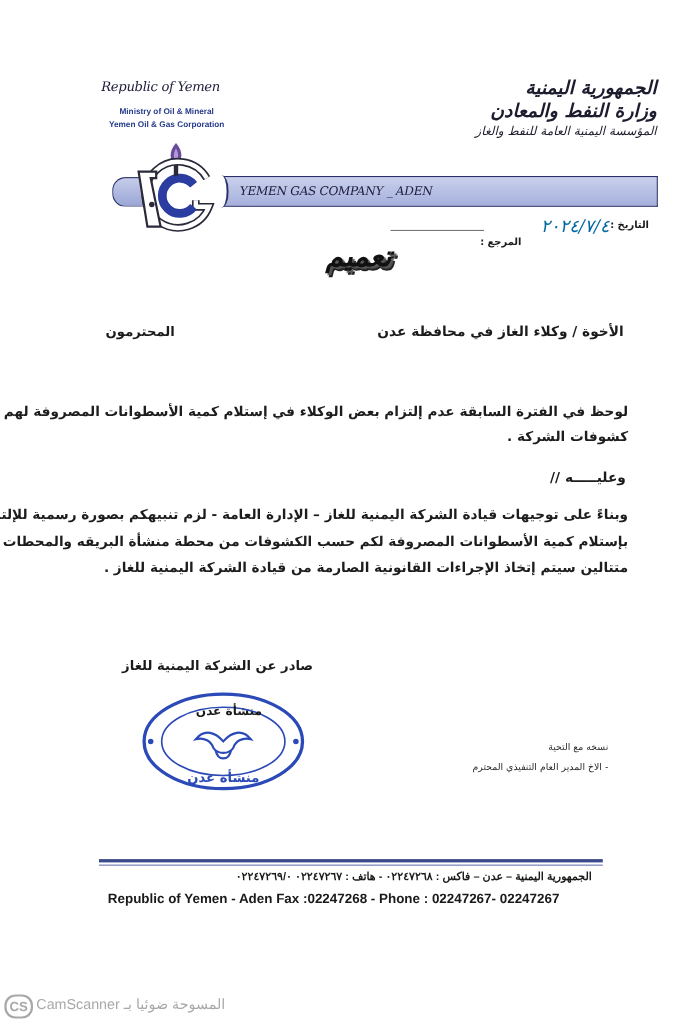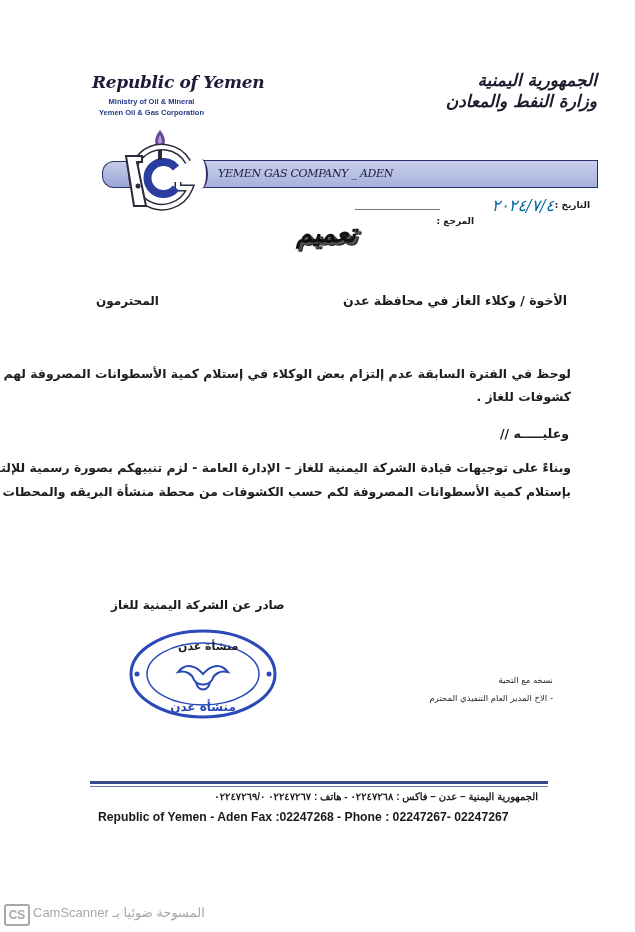--- a/index.html
+++ b/index.html
@@ -4,21 +4,21 @@
 <style>
   html, body { margin: 0; padding: 0; }
   body {
     width: 635px; height: 932px; background: #ffffff; position: relative; overflow: hidden;
     font-family: "DejaVu Sans", sans-serif; color: #1b1b1b;
   }
   .abs { position: absolute; }
   .rtl { direction: rtl; text-align: right; }
 
   
-  #rep-en { left: 92px; top: 72px; font-family: "DejaVu Serif", serif; font-style: italic; font-weight: bold; font-size: 17px; color: #1c1c3a; letter-spacing: -0.3px; }
+  #rep-en { left: 92px; top: 72px; font-family: "DejaVu Serif", serif; font-style: italic; font-weight: normal; font-size: 12px; color: #1c1c3a; letter-spacing: -0.3px; }
   #ministry-en { left: 94px; top: 96px; width: 115px; text-align: center; font-family: "Liberation Sans", sans-serif; font-weight: bold; font-size: 7.5px; color: #243a8a; line-height: 11px; }
 
   
   #rep-ar { right: 38px; top: 70px; width: 170px; font-family: "DejaVu Serif", serif; font-weight: bold; font-size: 17px; line-height: 21px; color: #1c1c2e; font-style: italic; }
   #rep-ar div { white-space: nowrap; }
   #rep-ar .small { font-size: 11px; line-height: 16px; font-weight: normal; }
 
   
   #banner-left { left: 102px; top: 161px; width: 36px; height: 25px; background: linear-gradient(#c6cde9, #9aa6d6); border: 1.5px solid #2a2f6a; border-right: none; border-radius: 12px 0 0 12px; }
   #banner-left::after { content:""; position:absolute; right:-6px; top:-2px; width: 10px; height: 27px; border-left: 2px solid #2a2f6a; border-radius: 50%; }
@@ -60,35 +60,36 @@
   #cc { right: 82px; top: 671px; font-size: 8.5px; color: #2a2a2a; line-height: 18px; }
   #cc div { white-space: nowrap; }
 
   
   #footer-rule-thick { left: 90px; top: 781px; width: 458px; height: 3px; background: #3b4a8a; }
   #footer-rule-thin { left: 90px; top: 786px; width: 458px; height: 1px; background: #6a76b0; }
   #footer-ar { left: 98px; top: 791px; width: 440px; font-family: "Liberation Sans", sans-serif; font-size: 10px; font-weight: bold; white-space: nowrap; text-align: right; }
   #footer-en { left: 98px; top: 810px; font-family: "Liberation Sans", sans-serif; font-size: 12.2px; font-weight: bold; white-space: nowrap; color: #1a1a1a; }
 
   
-  #cs-logo { left: 4px; top: 904px; width: 22px; height: 18px; border: 2px solid #a8a8a8; border-radius: 3px; font-family: "Liberation Sans", sans-serif; font-weight: bold; font-size: 12px; line-height: 18px; text-align: center; color: #a8a8a8; }
+  #cs-logo { left: 4px; top: 904px; width: 22px; height: 18px; border: 2px solid #a8a8a8; border-radius: 10px; font-family: "Liberation Sans", sans-serif; font-weight: bold; font-size: 12px; line-height: 18px; text-align: center; color: #a8a8a8; }
   #cs-text { left: 33px; top: 905px; font-family: "Liberation Sans", sans-serif; font-size: 13px; color: #a8a8a8; white-space: nowrap; direction: rtl; }
 </style>
 </head>
 <body>
 
 <div class="abs" id="rep-en">Republic of Yemen</div>
 <div class="abs" id="ministry-en">
   <div>Ministry of Oil &amp; Mineral</div>
   <div>Yemen Oil &amp; Gas Corporation</div>
 </div>
 
 <div class="abs rtl" id="rep-ar">
   <div>الجمهورية اليمنية</div>
   <div>وزارة النفط والمعادن</div>
+  <div class="small">المؤسسة اليمنية العامة للنفط والغاز</div>
 </div>
 
 <div class="abs" id="banner-left"></div>
 <div class="abs" id="banner">
   <span class="abs" id="banner-en">YEMEN GAS COMPANY _ ADEN</span>
 </div>
 
 <svg class="abs" id="logo" viewBox="0 0 85 92">
   <path d="M40 4 C33 12 34 20 40 24 C46 20 47 12 40 4 Z" fill="#6a4a9a"></path>
   <path d="M40 9 C37 14 38 19 40 21 C42 19 43 14 40 9 Z" fill="#b49ad8"></path>
@@ -107,28 +108,29 @@
   <span id="ref-line"></span>
 </div>
 
 <div class="abs rtl" id="doc-title">تعميم</div>
 
 <div class="abs rtl" id="addressee">الأخوة / وكلاء الغاز في محافظة عدن</div>
 <div class="abs rtl" id="respected">المحترمون</div>
 
 <div class="abs rtl para" id="para1">
   <span class="line">لوحظ في الفترة السابقة عدم إلتزام بعض الوكلاء في إستلام كمية الأسطوانات المصروفة لهم حسب</span>
-  <span class="line">كشوفات للغاز .</span>
+  <span class="line">كشوفات الشركة .</span>
 </div>
 
 <div class="abs rtl" id="accordingly">وعليـــــه //</div>
 
 <div class="abs rtl para" id="para2">
   <span class="line">وبناءً على توجيهات قيادة الشركة اليمنية للغاز – الإدارة العامة - لزم تنبيهكم بصورة رسمية للإلتزام</span>
   <span class="line">بإستلام كمية الأسطوانات المصروفة لكم حسب الكشوفات من محطة منشأة البريقه والمحطات</span>
+  <span class="line">متتالين سيتم إتخاذ الإجراءات القانونية الصارمة من قيادة الشركة اليمنية للغاز .</span>
 </div>
 
 <div class="abs rtl" id="issuer">صادر عن الشركة اليمنية للغاز</div>
 <svg class="abs" id="stamp" viewBox="0 0 150 92">
   <ellipse cx="75" cy="46" rx="72" ry="43" fill="none" stroke="#2b4ab8" stroke-width="3"></ellipse>
   <ellipse cx="75" cy="46" rx="56" ry="31" fill="none" stroke="#2b4ab8" stroke-width="1.5"></ellipse>
   <circle cx="9" cy="46" r="2.5" fill="#2b4ab8"></circle>
   <circle cx="141" cy="46" r="2.5" fill="#2b4ab8"></circle>
   <path d="M50 44 C58 34 68 38 75 46 C82 38 92 34 100 44 C92 42 86 46 84 52 C80 58 70 58 66 52 C64 46 58 42 50 44 Z" fill="none" stroke="#2b4ab8" stroke-width="2"></path>
   <path d="M68 54 C70 64 80 64 82 54" fill="none" stroke="#2b4ab8" stroke-width="2"></path>

